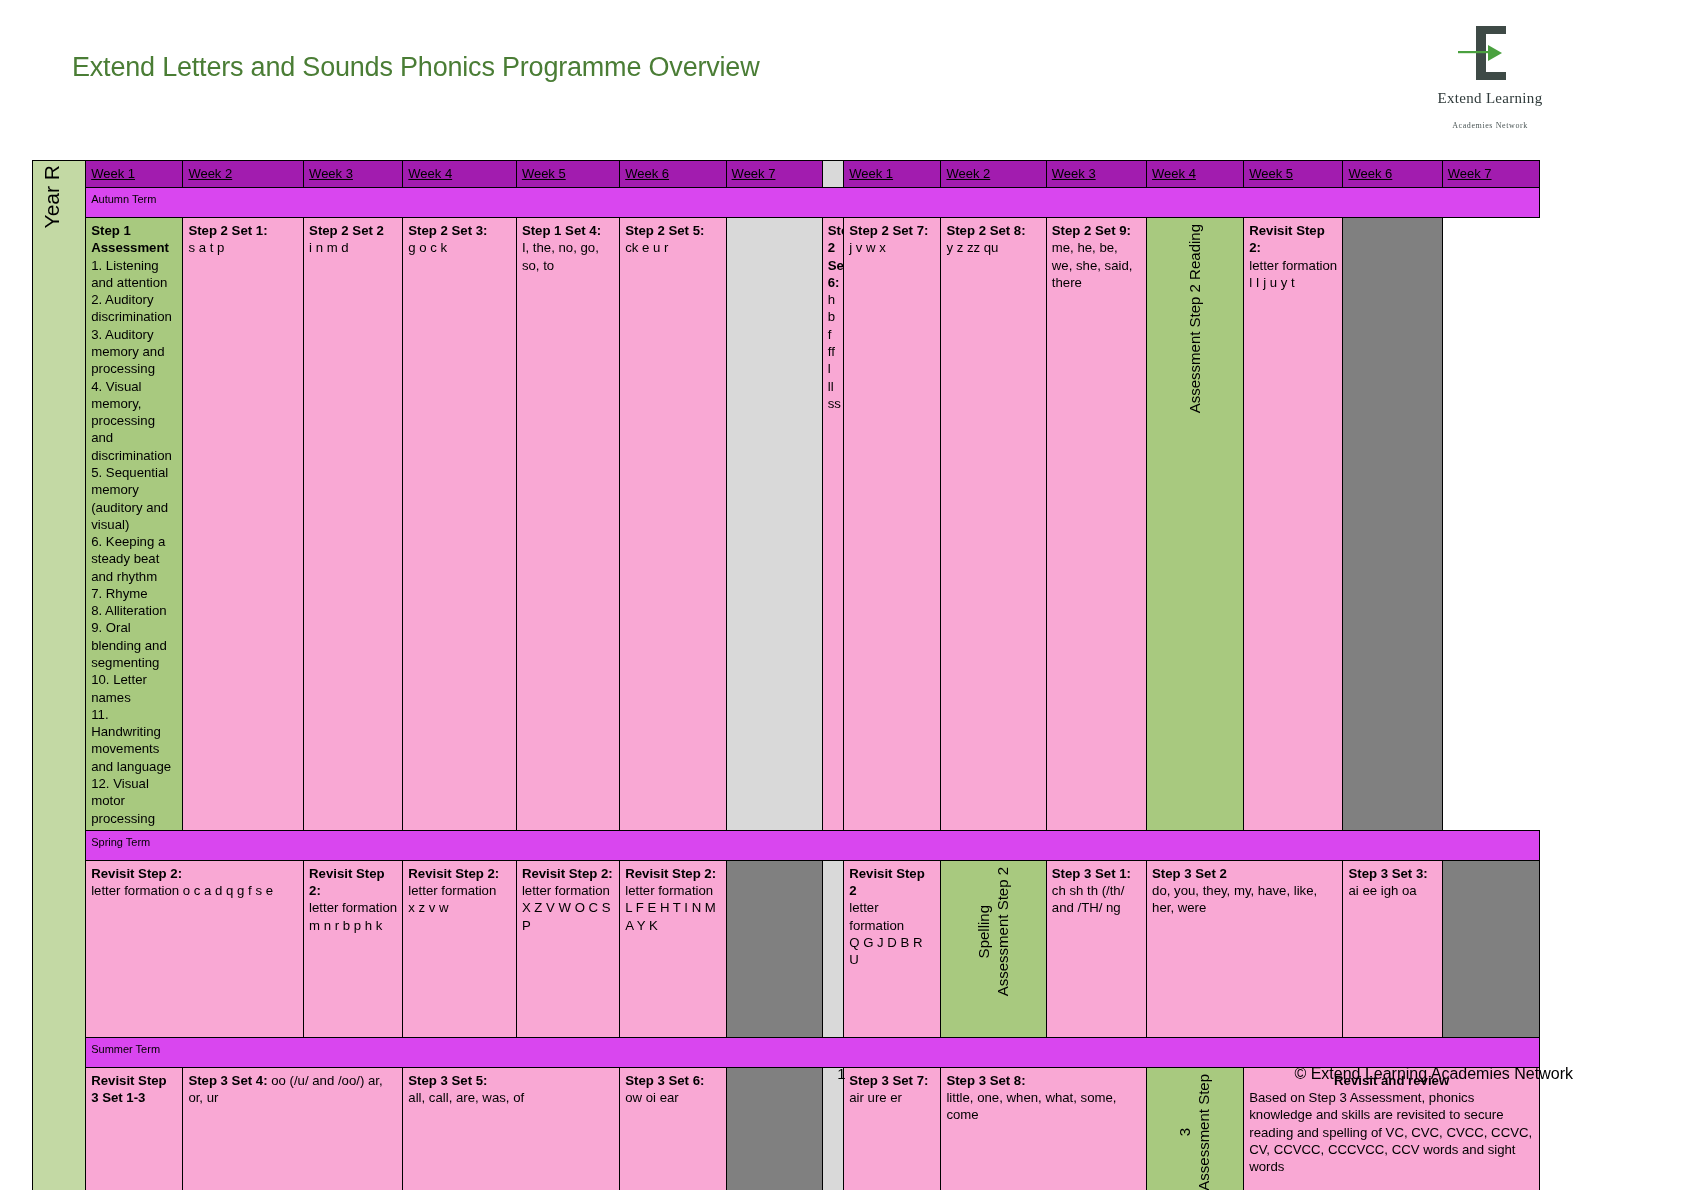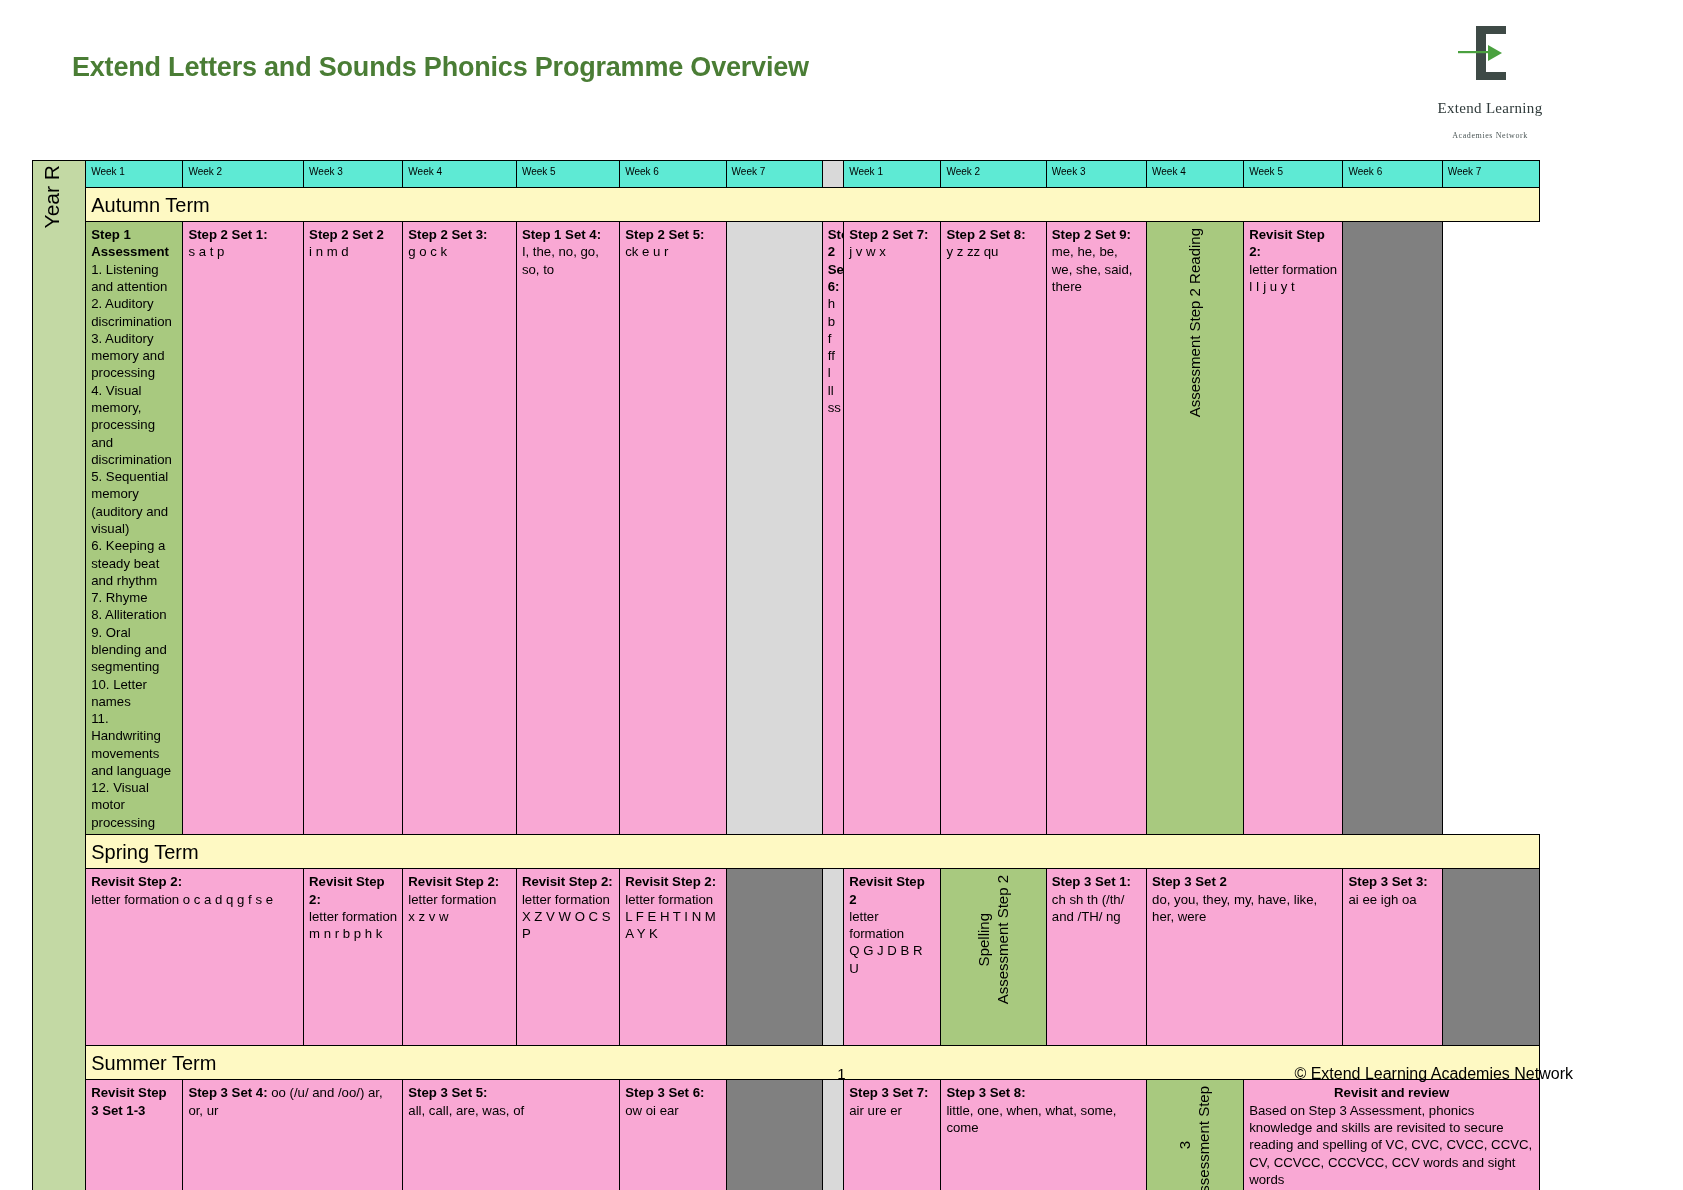--- a/index.html
+++ b/index.html
@@ -17,42 +17,42 @@
 
   
   .page-header {
     position: relative;
     height: 150px;
   }
   .doc-title {
     position: absolute;
     left: 72px; top: 52px;
     font-size: 27px;
-    font-weight: bold;
+    font-weight: normal;
     color: #4a7d35;
     letter-spacing: -0.2px;
     white-space: nowrap;
   }
   .logo-block {
     position: absolute;
     right: 108px; top: 22px;
     width: 170px;
     text-align: center;
   }
   .logo-mark {
     height: 62px;
     display: flex;
     align-items: center;
     justify-content: center;
   }
   .logo-name {
     font-family: "Liberation Serif", serif;
     font-size: 15px;
     color: #2f3a3a;
-    margin-top: 16px;
+    margin-top: 6px;
     letter-spacing: 0.3px;
   }
   .logo-sub {
     font-family: "Liberation Serif", serif;
     font-size: 8px;
     color: #4a5555;
     letter-spacing: 0.6px;
     margin-top: 14px;
   }
 
@@ -90,39 +90,40 @@
   .year-rot {
     writing-mode: vertical-rl;
     transform: rotate(180deg);
     font-size: 21px;
     white-space: nowrap;
     display: inline-block;
   }
 
   
   td.week-head {
-    background: #5eead4;
+    background: #a21caf;
     text-align: left;
-    font-size: 10px;
+    font-size: 13px;
     padding: 3px 6px 4px 8px;
     height: 27px;
     vertical-align: middle;
+    text-decoration: underline;
   }
   td.spacer-head {
     background: #d9d9d9;
     border: 1px solid #000;
     padding: 0;
   }
 
   
   td.term-banner {
-    background: #fef9c3;
+    background: #d946ef;
     text-align: center;
     vertical-align: middle;
-    font-size: 20px;
+    font-size: 11px;
     height: 30px;
     padding: 3px 0 4px 0;
     border: 1px solid #b9cfa0;
   }
 
   
   td.cell { background: #f9a8d4; height: 100%; }
   td.cell.assessment-green { background: #a8c97f; padding: 0; }
   td.cell.grey-block { background: #808080; }
   td.spacer-col { background: #d9d9d9; padding: 0; border-left: 1px solid #000; border-right: 1px solid #000; }

